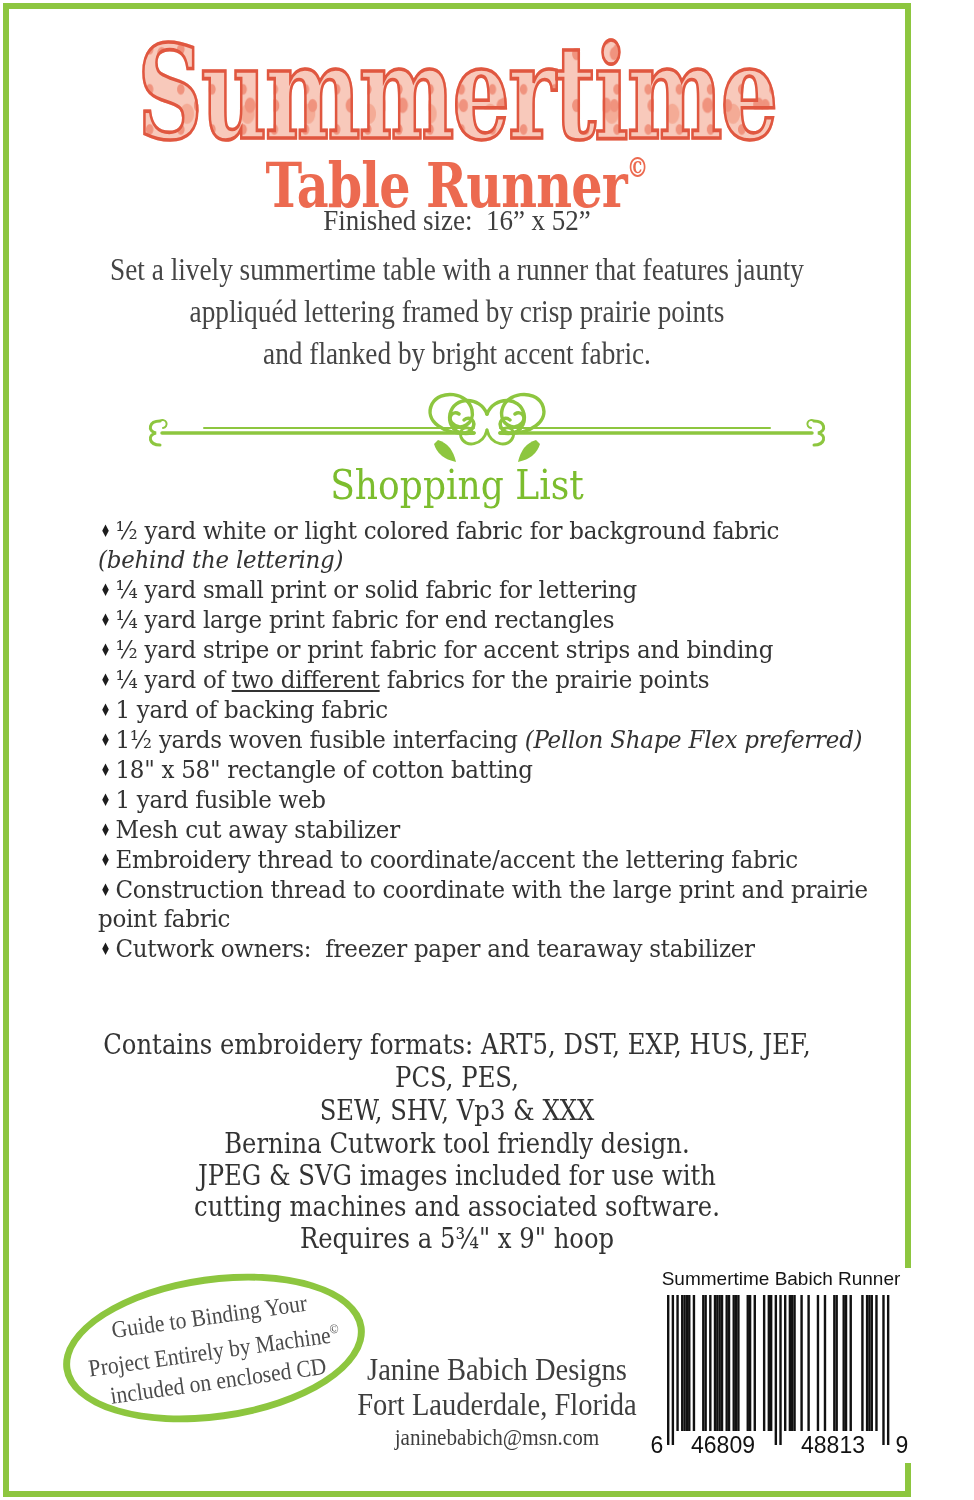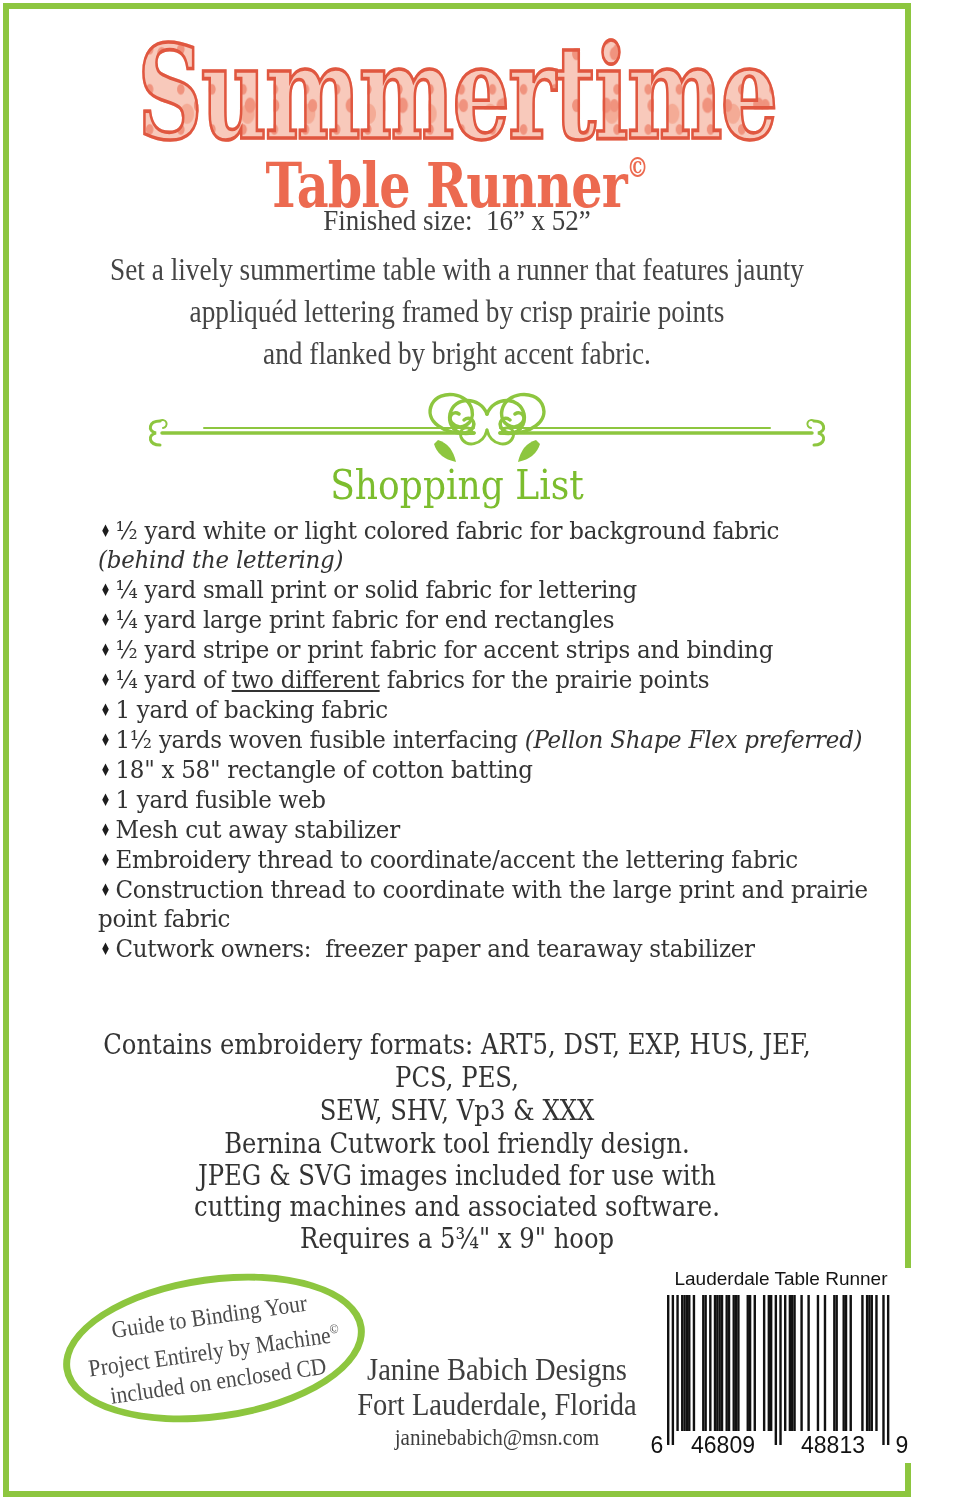--- a/index.html
+++ b/index.html
@@ -163,21 +163,21 @@
     </div>
   </div>
 
   <div class="company">
     <div class="company-name">Janine Babich Designs</div>
     <div class="company-location">Fort Lauderdale, Florida</div>
     <div class="company-email">janinebabich@msn.com</div>
   </div>
 
   <div class="barcode">
-    <div class="barcode-label">Lauderdale Table Runner</div>
+    <div class="barcode-label">Summertime Babich Runner</div>
     <svg id="barcode-svg" width="262" height="172" viewBox="0 0 262 172">
         <rect x="236.96" y="4" width="2.40" height="150"></rect>
         <rect x="232.28" y="4" width="2.40" height="150"></rect>
         <rect x="225.26" y="4" width="2.40" height="136"></rect>
         <rect x="220.58" y="4" width="2.40" height="136"></rect>
         <rect x="218.24" y="4" width="2.40" height="136"></rect>
         <rect x="215.90" y="4" width="2.40" height="136"></rect>
         <rect x="211.22" y="4" width="2.40" height="136"></rect>
         <rect x="199.52" y="4" width="2.40" height="136"></rect>
         <rect x="194.84" y="4" width="2.40" height="136"></rect>

